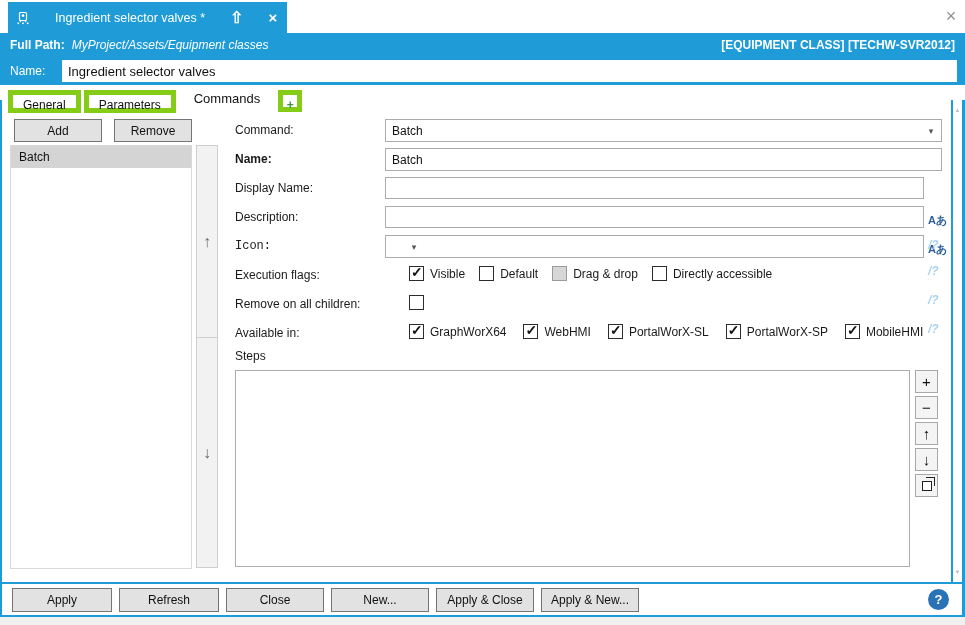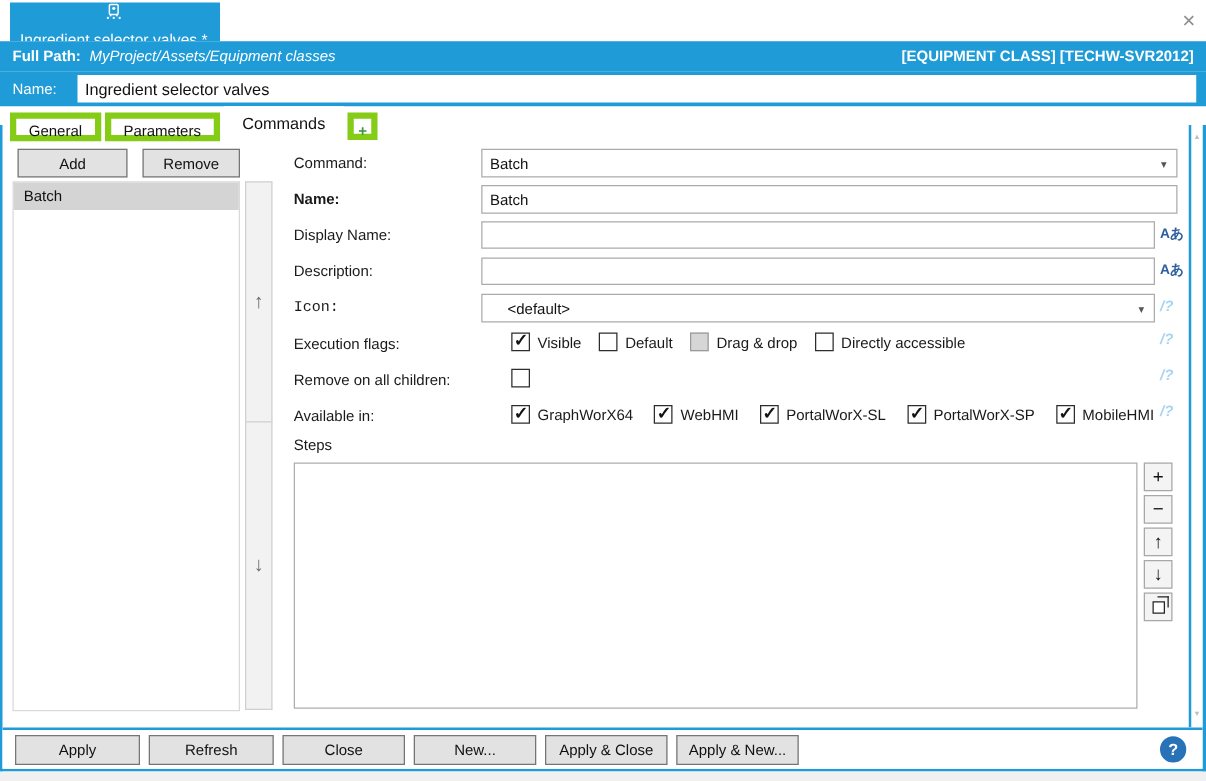--- a/index.html
+++ b/index.html
@@ -5,21 +5,21 @@
   * { margin:0; padding:0; box-sizing:border-box; }
   html,body { width:965px; height:625px; }
   body { font-family:"Liberation Sans", sans-serif; font-size:12px; color:#1a1a1a; background:#ffffff; }
   .screen { position:relative; width:965px; height:625px; background:#f0f0f0; overflow:hidden; }
   .window { position:absolute; left:0; top:0; width:965px; height:617px; background:#ffffff; }
 
   
   .chrome-close { position:absolute; top:5px; left:940px; width:22px; height:22px; color:#8f8f8f;
                   font-size:18px; line-height:22px; text-align:center; cursor:default; }
   .doc-tab { position:absolute; left:8px; top:2px; height:31px; background:var(--accent);
-             display:flex; align-items:center; padding:0 10px 0 8px; gap:9px; color:#fff;flex-direction:column; }
+             display:flex; align-items:center; padding:0 10px 0 8px; gap:25px; color:#fff; }
   .doc-tab .title { font-size:12.5px; }
   .doc-tab .pin { font-size:16px; font-weight:bold; line-height:1; }
   .doc-tab .x { font-size:15px; font-weight:bold; line-height:1; }
 
   
   .bar { position:absolute; left:0; right:0; background:var(--accent); color:#fff; display:flex; align-items:center; }
   .path-bar { top:33px; height:24px; padding:0 10px; }
   .path-bar .lbl { font-weight:bold; margin-right:7px; }
   .path-bar .val { font-style:italic; }
   .path-bar .ctx { margin-left:auto; font-weight:bold; }
@@ -52,21 +52,21 @@
   .move-col .mbtn.up { height:193px; }
   .move-col .mbtn.down { flex:1; margin-top:-1px; }
 
   .flabel { position:absolute; left:233px; height:23px; line-height:23px; white-space:nowrap; }
   .field { position:absolute; left:383px; height:22px; border:1px solid #ababab; background:#fff;
            font-family:"Liberation Sans", sans-serif; font-size:12px; padding:0 6px; color:#111; }
   .combo { position:absolute; left:383px; height:23px; border:1px solid #ababab; background:#fff;
            display:flex; align-items:center; padding:0 2px 0 6px; color:#111; }
   .combo .ctext { flex:1; }
   .combo .arrow { width:16px; text-align:center; color:#555; font-size:9px; }
-  .tr-icon { position:absolute; left:926px; width:26px; text-align:left; color:var(--translate); font-weight:bold; font-size:11px; }
+  .tr-icon { position:absolute; left:926px; width:26px; text-align:left; color:var(--translate); font-weight:bold; font-size:11px;margin-top:34px; }
   .ex-icon { position:absolute; left:926px; width:26px; text-align:left; color:var(--expression); font-weight:bold; font-style:italic; font-size:12px; }
 
   .cbrow { position:absolute; left:385px; display:flex; align-items:center;margin-left:22px; }
   .cb { width:15px; height:15px; border:1px solid #2c2c2c; background:#fff; position:relative; flex:0 0 auto; }
   .cb.st-checked::after { content:"✓"; position:absolute; left:1px; top:-3px; font-size:14px; font-weight:bold; color:#111; }
   .cb.st-gray { background:#d6d6d6; border-color:#9a9a9a; }
   .cb-label { margin:0 0 0 6px; white-space:nowrap; }
   .cb-gap { width:14px; flex:0 0 auto; }
   .cb-gap-w { width:17px; flex:0 0 auto; }
 
@@ -171,21 +171,20 @@
 
       <input class="field" style="top: 48px; width: 557px; height: 23px;" value="Batch">
 
       <input class="field" style="top: 77px; width: 539px;" value="">
       <div class="tr-icon" style="top:79px;">Aあ</div>
 
       <input class="field" style="top: 106px; width: 539px;" value="">
       <div class="tr-icon" style="top:108px;">Aあ</div>
 
       <div class="combo" style="top:135px; width:539px; padding-left:20px;">
-        <span class="ctext">&lt;default&gt;</span>
         <span class="arrow">▾</span>
       </div>
       <div class="ex-icon" style="top:138px;">/?</div>
 
       <div class="cbrow" style="top:166px;">
         <span class="cb st-checked"></span>
         <span class="cb-label">Visible</span>
         <span class="cb-gap"></span>
         <span class="cb st-unchecked"></span>
         <span class="cb-label">Default</span>

